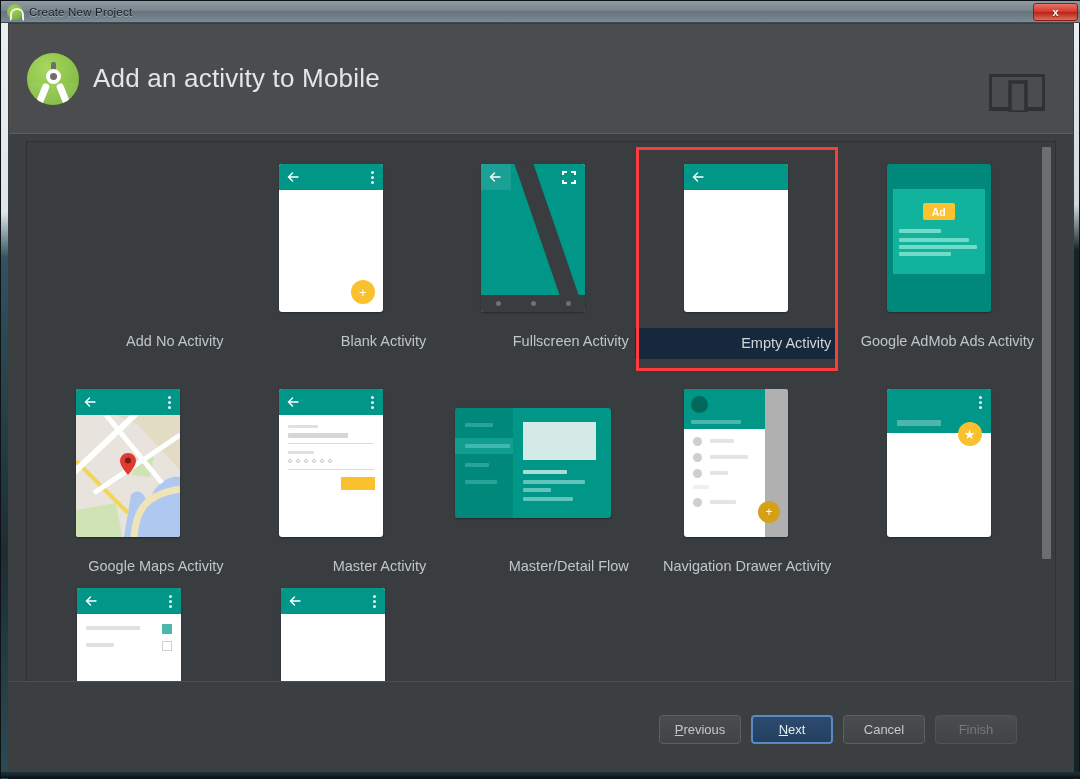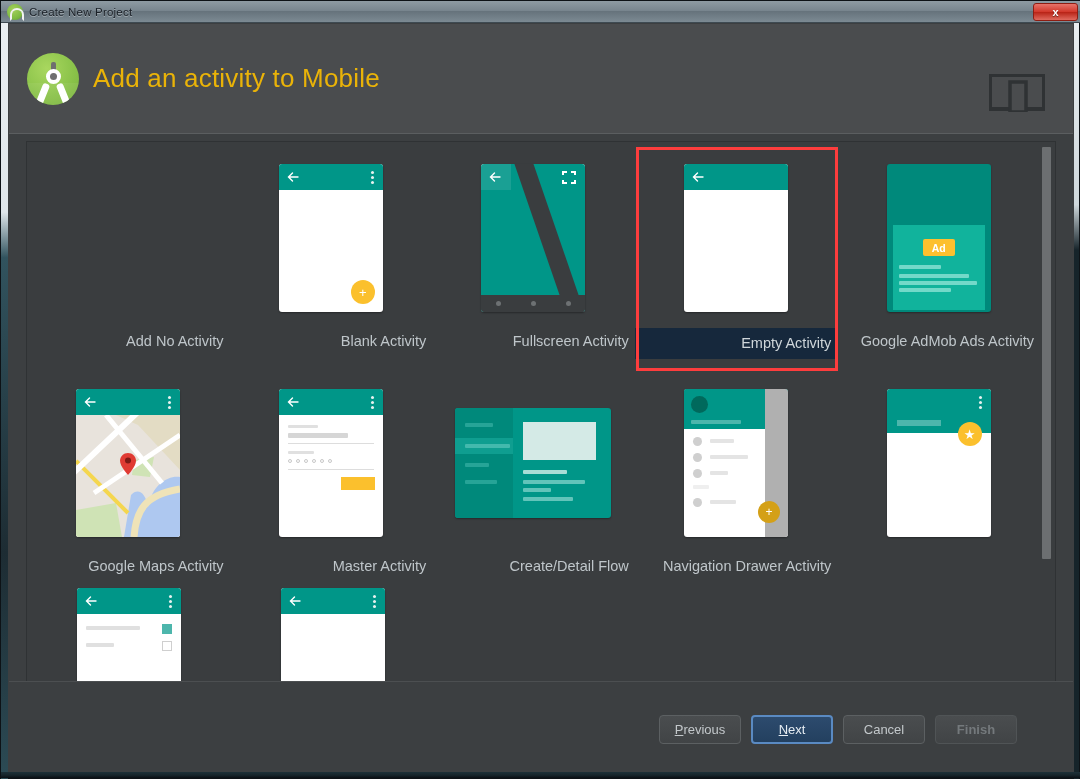--- a/index.html
+++ b/index.html
@@ -92,21 +92,21 @@
     position: absolute; bottom: -2px; width: 7px; height: 24px; background: #fff;
     border-radius: 3px;
   }
   .logo .leg-l { left: 12px; transform: rotate(22deg); }
   .logo .leg-r { right: 12px; transform: rotate(-22deg); }
   .logo .band {
     position: absolute; left: 0; bottom: 0; width: 100%; height: 22px;
     background: rgba(255,255,255,.06);
   }
   .header-title {
-    font-size: 26px; color: #eab308; font-weight: 400; letter-spacing: .2px;
+    font-size: 26px; color: #e5e5e5; font-weight: 400; letter-spacing: .2px;
   }
   .device-icon {
     position: absolute; right: 28px; top: 50px;
     width: 56px; height: 38px;
   }
 
   
   .gallery-wrap {
     position: absolute; left: 25px; top: 140px; width: 1030px; height: 542px;
     background: #3a3d3f;
@@ -188,21 +188,20 @@
     display: flex; align-items: center; justify-content: space-around;
   }
   .fs-navbar i { width: 5px; height: 5px; border-radius: 50%; background: #6d7173; }
   .fs-icon { position: absolute; right: 9px; top: 7px; width: 14px; height: 13px; }
 
   
   .admob { background: #00897b; }
   .admob .card {
     position: absolute; left: 6px; top: 25px; width: 92px; height: 85px;
     background: #11b39c;
-    margin-top: 36px;
   }
   .ad-badge {
     position: absolute; left: 30px; top: 14px; width: 32px; height: 17px;
     background: #fdc02e; border-radius: 2px; color: #fff; font-size: 10.5px;
     display: flex; align-items: center; justify-content: center; font-weight: bold;
   }
   .ad-line { position: absolute; height: 3.5px; background: #73d9c9; border-radius: 1px; }
 
   
   .map-body { position: absolute; inset: 26px 0 0 0; background: #e8e3dc; overflow: hidden; }
@@ -252,21 +251,21 @@
     background: linear-gradient(to bottom, #4a4d4f, #414446);
     border: 1px solid #5c6062; border-radius: 4px;
     color: #c3c8cb; font-size: 13px;
     display: flex; align-items: center; justify-content: center;
   }
   .btn u { text-decoration: underline; }
   .btn.default {
     background: linear-gradient(to bottom, #2d4b6e, #23405f);
     border: 2px solid #5a8ac2; color: #e6edf3;
   }
-  .btn.disabled { color: #74797c; border-color: #505456; font-weight: bold; }
+  .btn.disabled { color: #74797c; border-color: #505456; }
 </style>
 </head>
 <body>
 
 <div id="window">
 
   <div class="titlebar">
     <div class="title-icon"></div>
     <div class="title-text">Create New Project</div>
     <div class="close-btn">x</div>
@@ -450,21 +449,21 @@
               <div class="md-line" style="left:10px; top:36px; width:45px; background:#43b9ad;"></div>
               <div class="md-line" style="left:10px; top:55px; width:24px; background:#26a497;"></div>
               <div class="md-line" style="left:10px; top:72px; width:32px; background:#26a497;"></div>
               <div class="md-img"></div>
               <div class="md-line" style="left:68px; top:62px; width:44px; background:#a9ddd6;"></div>
               <div class="md-line" style="left:68px; top:72px; width:62px; background:#62c4ba;"></div>
               <div class="md-line" style="left:68px; top:80px; width:28px; background:#62c4ba;"></div>
               <div class="md-line" style="left:68px; top:89px; width:50px; background:#62c4ba;"></div>
             </div>
           </div>
-          <div class="cell-label">Create/Detail Flow</div>
+          <div class="cell-label">Master/Detail Flow</div>
         </div>
 
         <div class="cell">
           <div class="thumb-box">
             <div class="phone">
               <div class="appbar" style="background:#00796b;">
                 <div class="dots">
                     <i></i>
                     <i></i>
                     <i></i>

